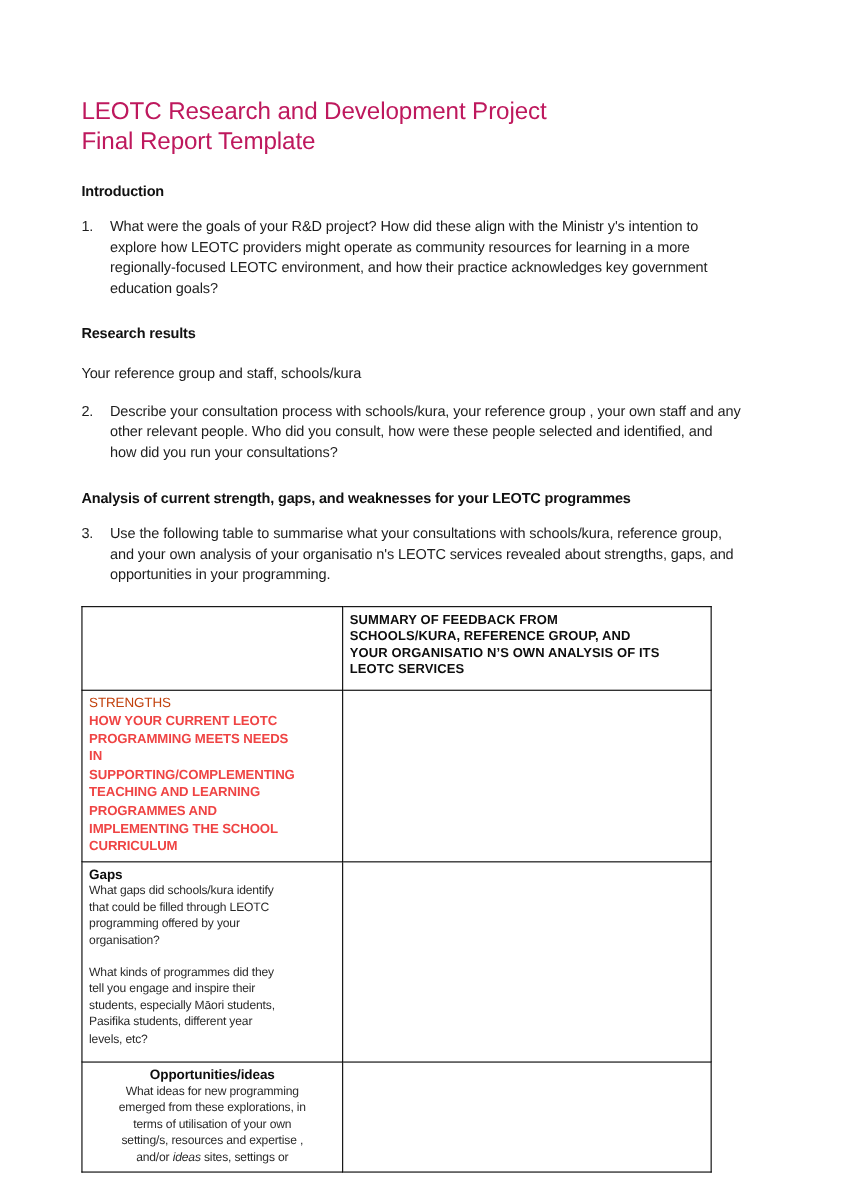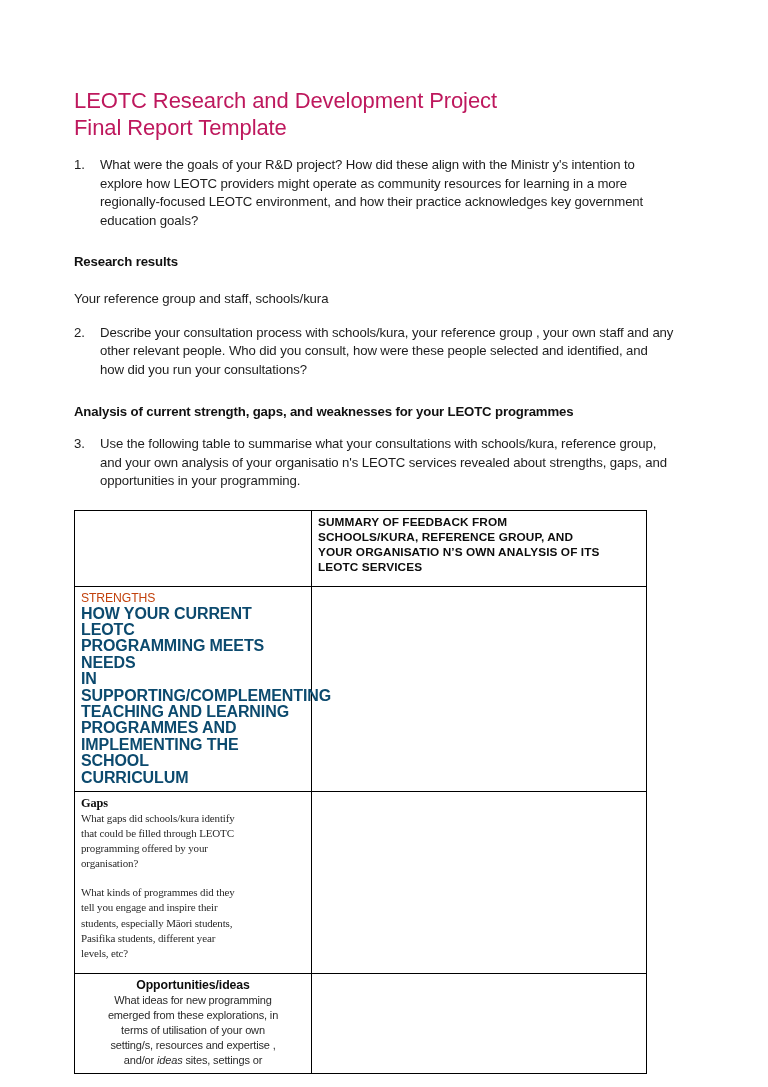--- a/index.html
+++ b/index.html
@@ -114,52 +114,53 @@
     letter-spacing: -0.1px;
   }
   .cell-head-bold {
     font-size: 12.3px;
     font-weight: bold;
     line-height: 15px;
     color: #0d0d0d;
     letter-spacing: -0.1px;
   }
   .cell-caps-bold {
-    font-size: 16px;
+    font-size: 12px;
     font-weight: bold;
     line-height: 16.4px;
-    color: #0c4a6e;
+    color: #ef4444;
     letter-spacing: -0.1px;
     white-space: pre-line;
   }
   .cell-body {
     font-size: 11px;
     font-weight: 400;
     line-height: 15.1px;
     color: #2a2a2a;
     letter-spacing: -0.15px;
     white-space: pre-line;
   }
   .cell-gap { height: 14px; }
   .ital { font-style: italic; }
 
   .row-header  td { height: 66px; }
   .row-strengths td { height: 130px; }
-  .row-gaps td { height: 172px; font-family: Liberation Serif, serif; }
+  .row-gaps td { height: 172px; }
   .row-opportunities td { height: 86px; text-align: center; }
 </style>
 </head>
 <body>
 
 <div class="page">
   <div class="content">
 
     <h1 class="doc-title">LEOTC Research and Development Project
 Final Report Template</h1>
 
+    <div class="section-heading h-intro">Introduction</div>
 
     <div class="num-item">
       <span class="num">1.</span>
       <span class="txt">What were the goals of your R&amp;D project?  How did these align with the Ministr y's intention to explore how LEOTC providers might operate as community resources for learning in a more regionally-focused LEOTC environment, and how their practice acknowledges key government education goals?</span>
     </div>
 
     <div class="section-heading h-results">Research results</div>
 
     <div class="body-text plain-para">Your reference group and staff, schools/kura</div>
 

